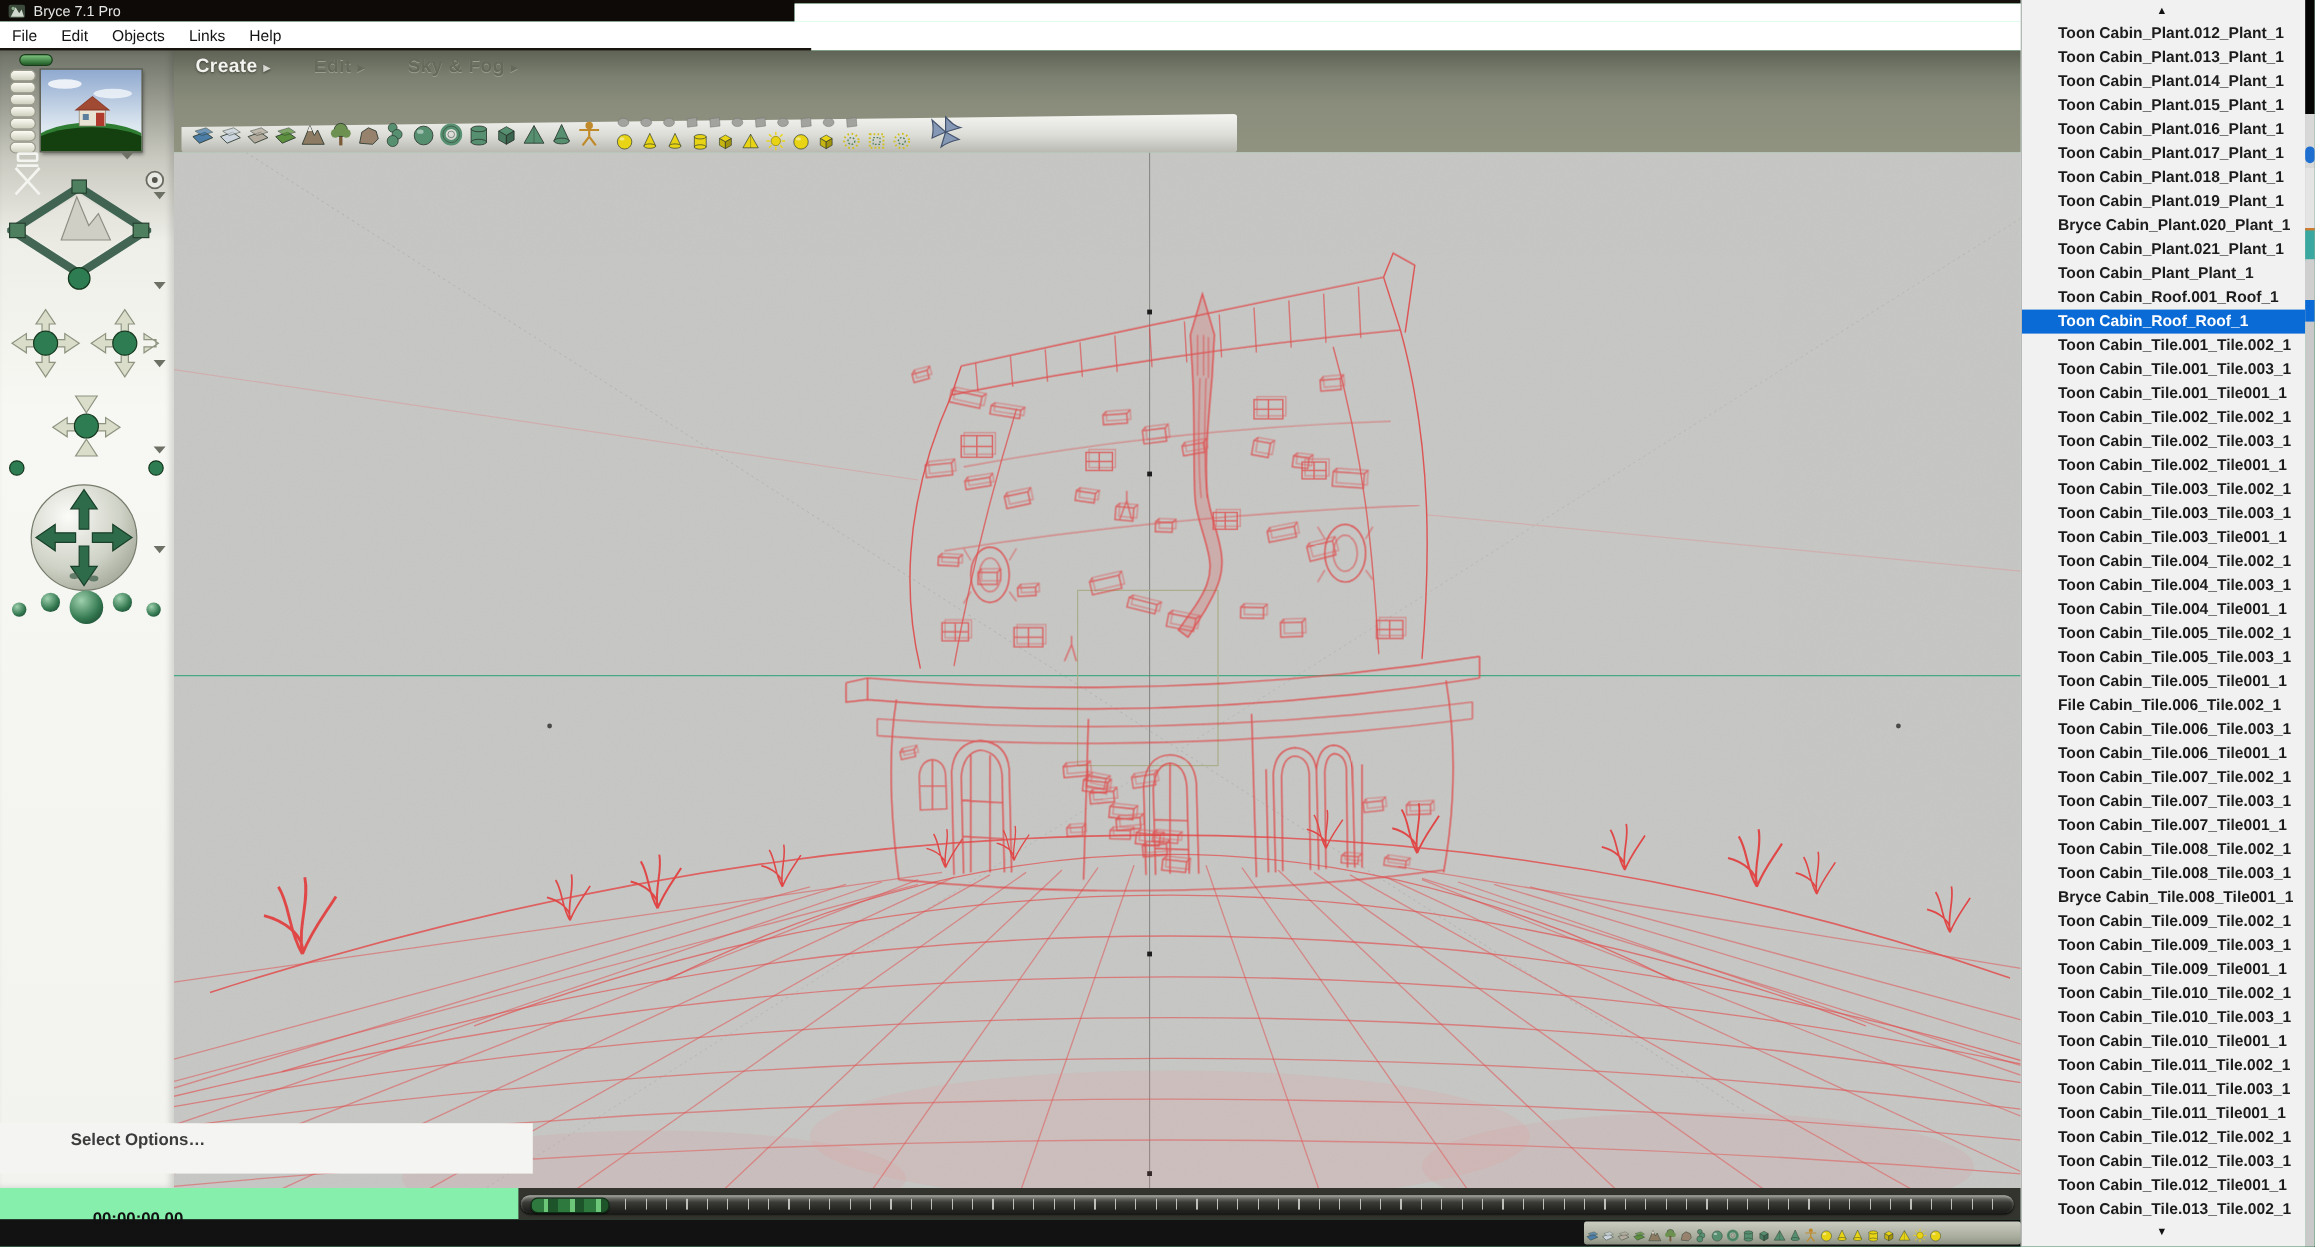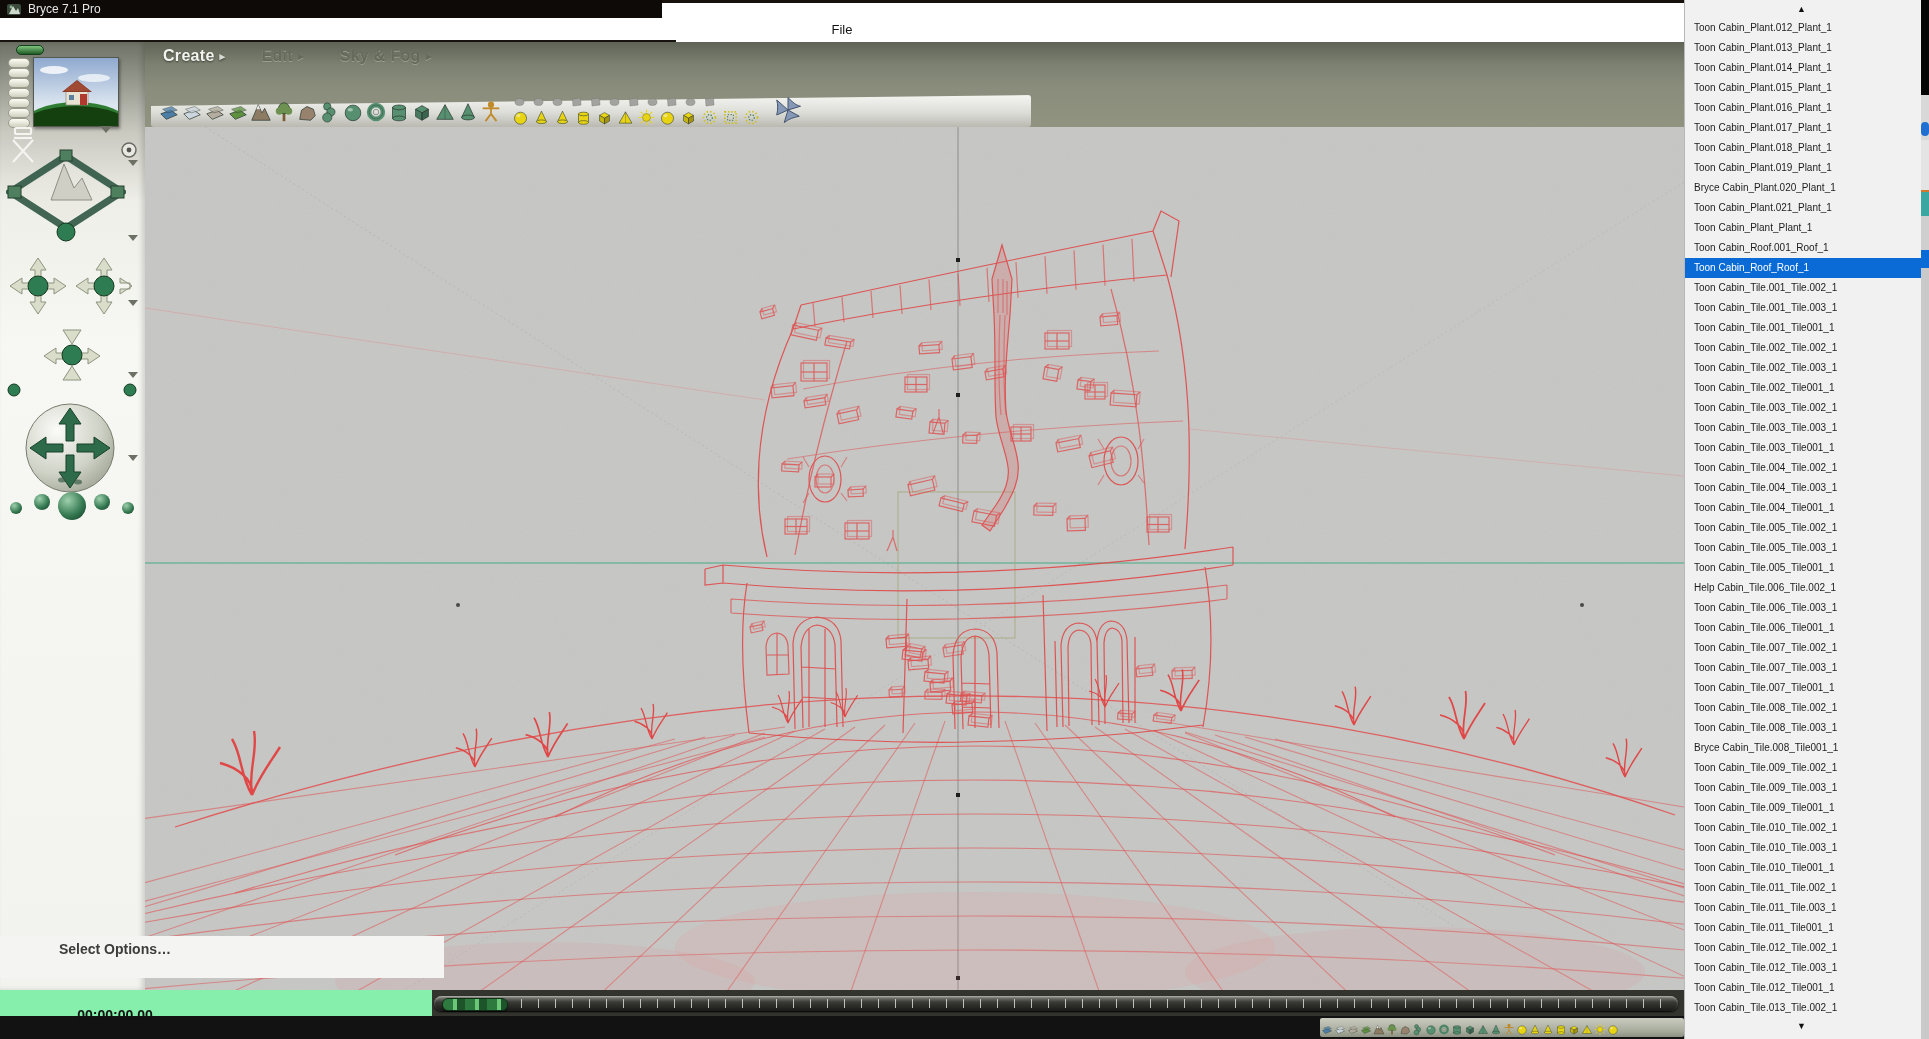--- a/index.html
+++ b/index.html
@@ -5,21 +5,21 @@
   html,body{margin:0;padding:0;background:#000;}
   #root{position:relative;width:1929px;height:1039px;overflow:hidden;
         font-family:"Liberation Sans",sans-serif;background:#86efac;}
   
   .top-strip{position:absolute;left:0;top:0;width:1684px;height:3px;background:#17110e;}
   .titlebar{position:absolute;left:0;top:0;width:662px;height:18px;background:#0d0a08;
             display:flex;align-items:center;color:#e6e6e6;font-size:12px;}
   .titlebar .app-icon{margin:0 7px 0 7px;width:14px;height:13px;display:inline-block;}
   .title-right{position:absolute;left:662px;top:3px;width:1022px;height:15px;background:#fff;}
   .menubar{position:absolute;left:0;top:18px;width:1684px;height:24px;background:#fff;
-           display:flex;align-items:center;font-size:13px;color:#141414;flex-direction:column;}
+           display:flex;align-items:center;font-size:13px;color:#141414;}
   .menu-item{padding:0 10px;height:24px;line-height:24px;cursor:default;}
   .menu-shadow{position:absolute;left:0;top:40px;width:676px;height:4px;background:#17130f;}
   
   .toolband{position:absolute;left:145px;top:42px;width:1539px;height:85px;
             background:linear-gradient(180deg,#5f6356 0,#7c8070 22px,#8a8d7c 45px,#90937f 100%);}
   .mode-tabs{position:absolute;left:8px;top:3px;height:22px;display:flex;gap:26px;
              font-weight:bold;font-size:16px;letter-spacing:.3px;}
   .mode-tab{display:flex;align-items:center;gap:5px;cursor:pointer;margin-left:10px;}
   .mode-tab .arrow{font-size:11px;}
   .mode-tab.active{color:#f3f3ef;text-shadow:0 1px 2px #3a3d33;}
@@ -75,22 +75,22 @@
   .status-msg{position:absolute;left:0px;top:5px;width:230px;text-align:center;
               font-weight:bold;font-size:14px;color:#3c3c3c;}
   .status-time{position:absolute;left:0px;top:23px;width:230px;text-align:center;
                font-weight:bold;font-size:14px;color:#111;margin-top:48px;}
   
   .object-list{position:absolute;left:1684px;top:0;width:237px;height:1039px;background:#f1f1f1;
                border-left:1px solid #b8b8b8;box-sizing:border-box;}
   .list-scroll-up{position:absolute;top:5px;left:112px;font-size:9px;color:#111;cursor:pointer;line-height:9px;}
   .list-scroll-down{position:absolute;top:1022px;left:112px;font-size:9px;color:#111;cursor:pointer;line-height:9px;}
   .list-items{position:absolute;top:18px;left:0;width:100%;}
-  .list-item{height:20px;line-height:20px;font-size:10px;color:#1c1c1c;padding-left:9px;
-             white-space:nowrap;cursor:pointer;}
+  .list-item{height:20px;line-height:20px;font-size:13px;color:#1c1c1c;padding-left:30px;
+             white-space:nowrap;cursor:pointer;font-weight:bold;}
   .list-item.selected{color:#fff;}
   
   .edge-strip{position:absolute;left:1921px;top:0;width:8px;height:1039px;background:#c9c9c9;}
   .edge-seg{position:absolute;left:0;width:8px;}
 </style>
 </head>
 <body>
 
 <div id="root">
 
@@ -1148,21 +1148,21 @@
         <div class="list-item">Toon Cabin_Tile.002_Tile001_1</div>
         <div class="list-item">Toon Cabin_Tile.003_Tile.002_1</div>
         <div class="list-item">Toon Cabin_Tile.003_Tile.003_1</div>
         <div class="list-item">Toon Cabin_Tile.003_Tile001_1</div>
         <div class="list-item">Toon Cabin_Tile.004_Tile.002_1</div>
         <div class="list-item">Toon Cabin_Tile.004_Tile.003_1</div>
         <div class="list-item">Toon Cabin_Tile.004_Tile001_1</div>
         <div class="list-item">Toon Cabin_Tile.005_Tile.002_1</div>
         <div class="list-item">Toon Cabin_Tile.005_Tile.003_1</div>
         <div class="list-item">Toon Cabin_Tile.005_Tile001_1</div>
-        <div class="list-item">Help Cabin_Tile.006_Tile.002_1</div>
+        <div class="list-item">File Cabin_Tile.006_Tile.002_1</div>
         <div class="list-item">Toon Cabin_Tile.006_Tile.003_1</div>
         <div class="list-item">Toon Cabin_Tile.006_Tile001_1</div>
         <div class="list-item">Toon Cabin_Tile.007_Tile.002_1</div>
         <div class="list-item">Toon Cabin_Tile.007_Tile.003_1</div>
         <div class="list-item">Toon Cabin_Tile.007_Tile001_1</div>
         <div class="list-item">Toon Cabin_Tile.008_Tile.002_1</div>
         <div class="list-item">Toon Cabin_Tile.008_Tile.003_1</div>
         <div class="list-item">Bryce Cabin_Tile.008_Tile001_1</div>
         <div class="list-item">Toon Cabin_Tile.009_Tile.002_1</div>
         <div class="list-item">Toon Cabin_Tile.009_Tile.003_1</div>

